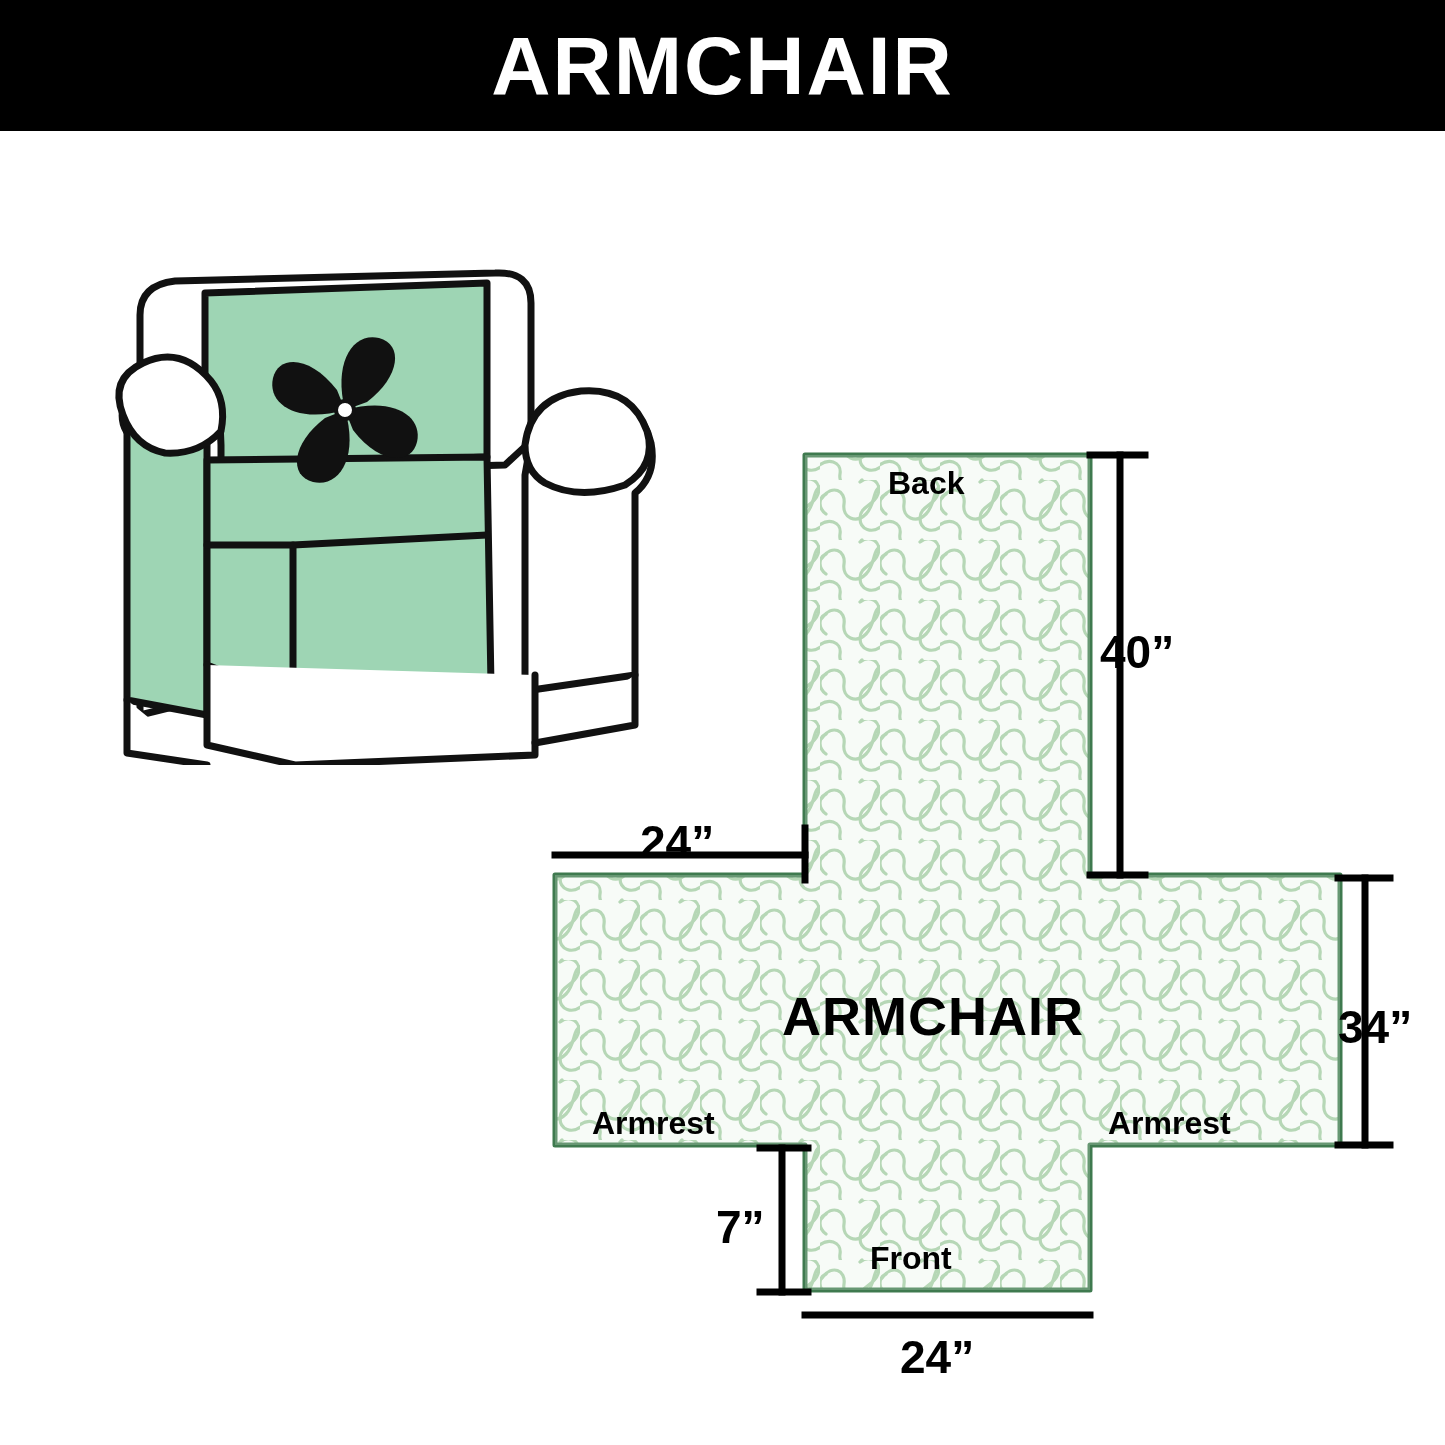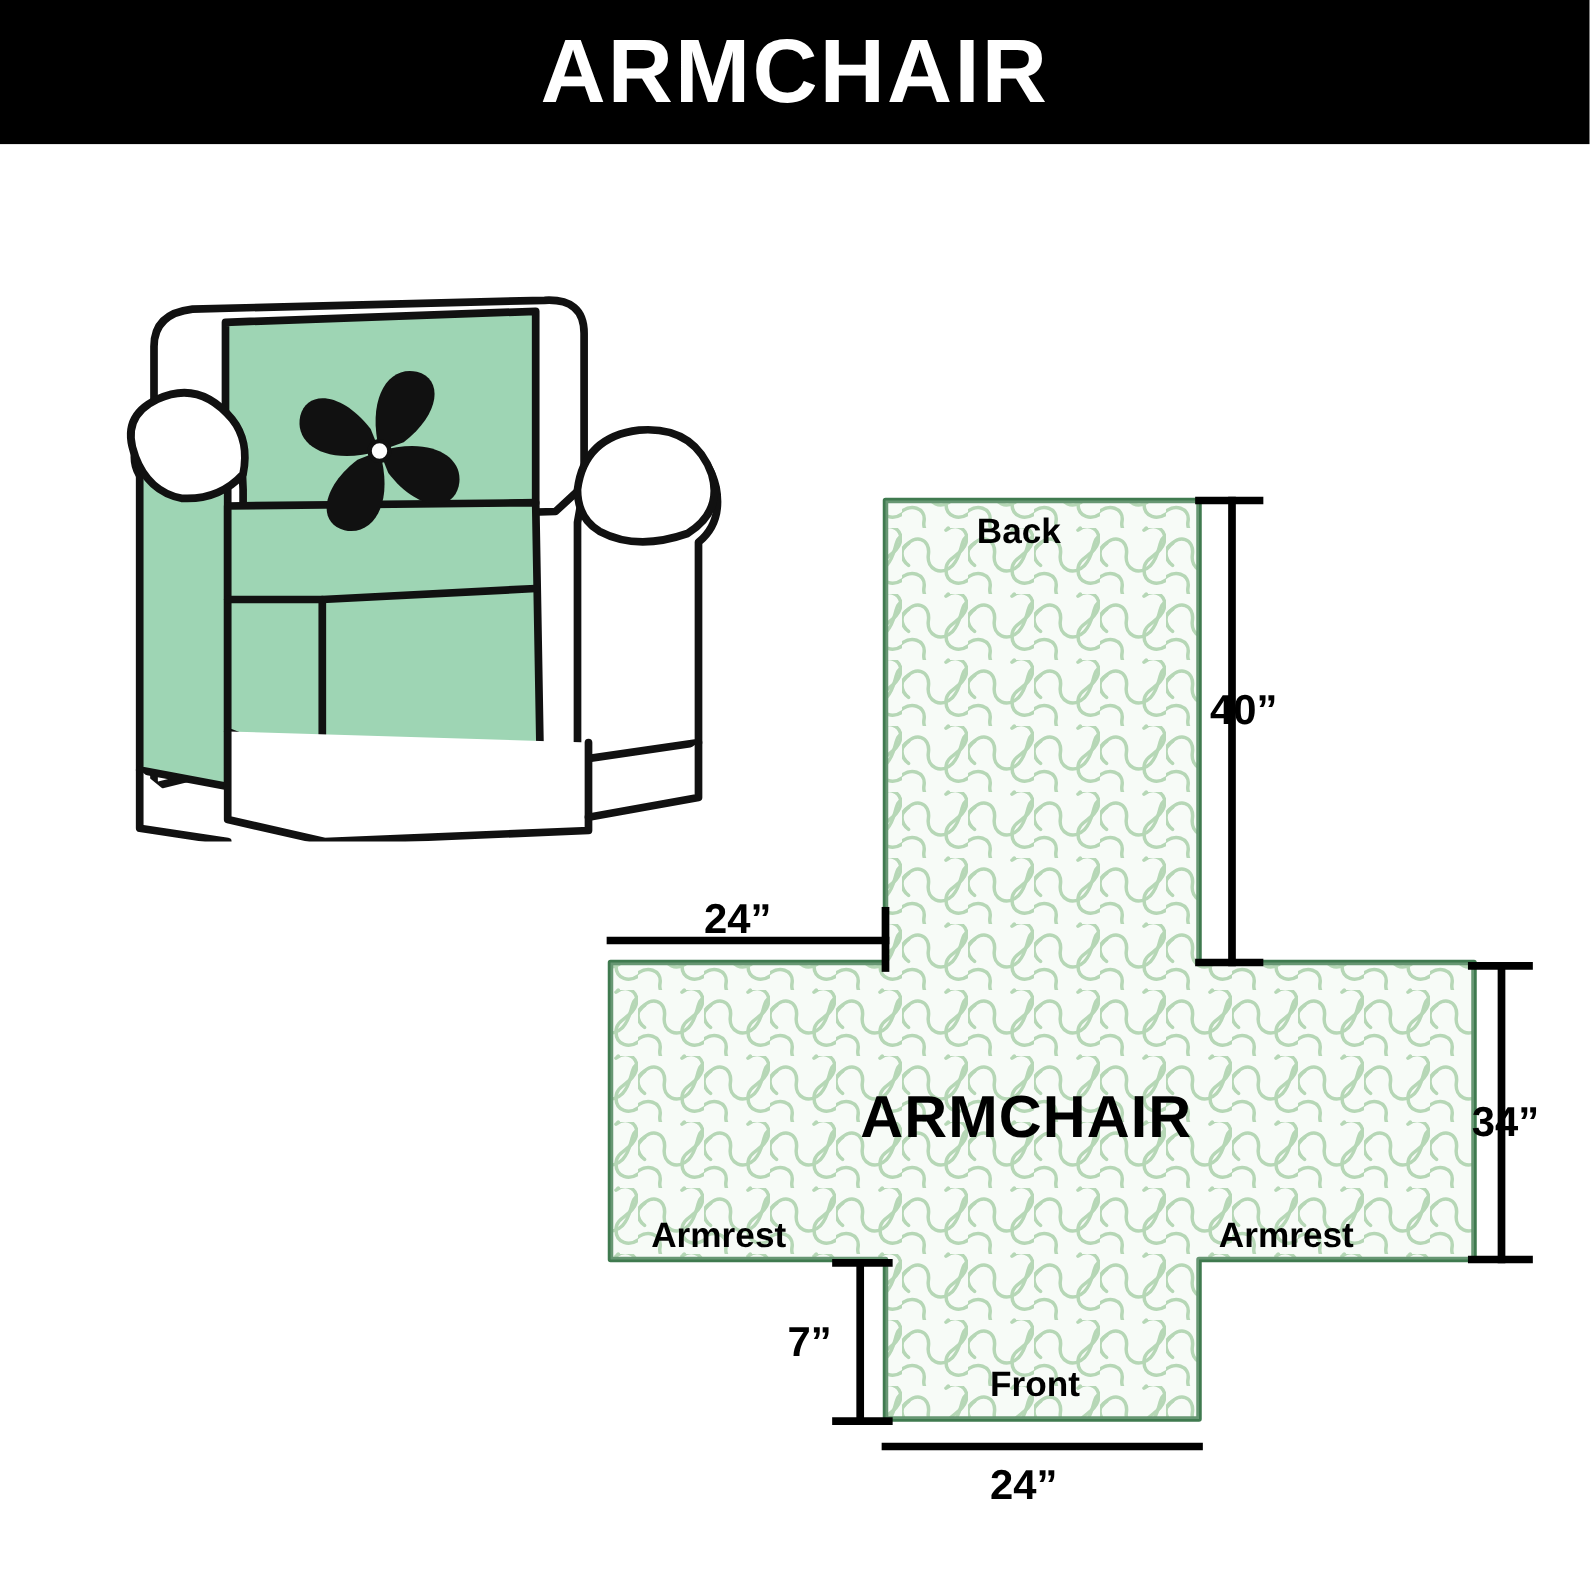--- a/index.html
+++ b/index.html
@@ -51,21 +51,21 @@
   
   .diagram {
     position: absolute;
     left: 520px;
     top: 420px;
     width: 925px;
     height: 1000px;
   }
   .dim-label {
     position: absolute;
-    font-size: 38px;
+    font-size: 46px;
     font-weight: bold;
     color: #000000;
     white-space: nowrap;
     font-family: "Liberation Sans", sans-serif;
   }
   .part-label {
     position: absolute;
     font-size: 32px;
     font-weight: bold;
     color: #000000;
@@ -75,21 +75,21 @@
   .center-label {
     position: absolute;
     font-size: 54px;
     font-weight: bold;
     color: #000000;
     white-space: nowrap;
     letter-spacing: 1px;
     font-family: "Liberation Sans", sans-serif;
   }
   .lbl-back   { left: 368px; top: 45px; }
-  .lbl-front  { left: 380px; top: 820px; }
+  .lbl-front  { left: 350px; top: 820px; }
   .lbl-armL   { left: 72px;  top: 685px; }
   .lbl-armR   { left: 588px; top: 685px; }
   .lbl-center { left: 262px; top: 565px; }
 
   .dim-40 { left: 580px; top: 205px; }
   .dim-23 { left: 818px; top: 580px; }
   .dim-24top { left: 120px; top: 395px; }
   .dim-24bottom { left: 380px; top: 910px; }
   .dim-13 { left: 196px; top: 780px; }
 </style>

